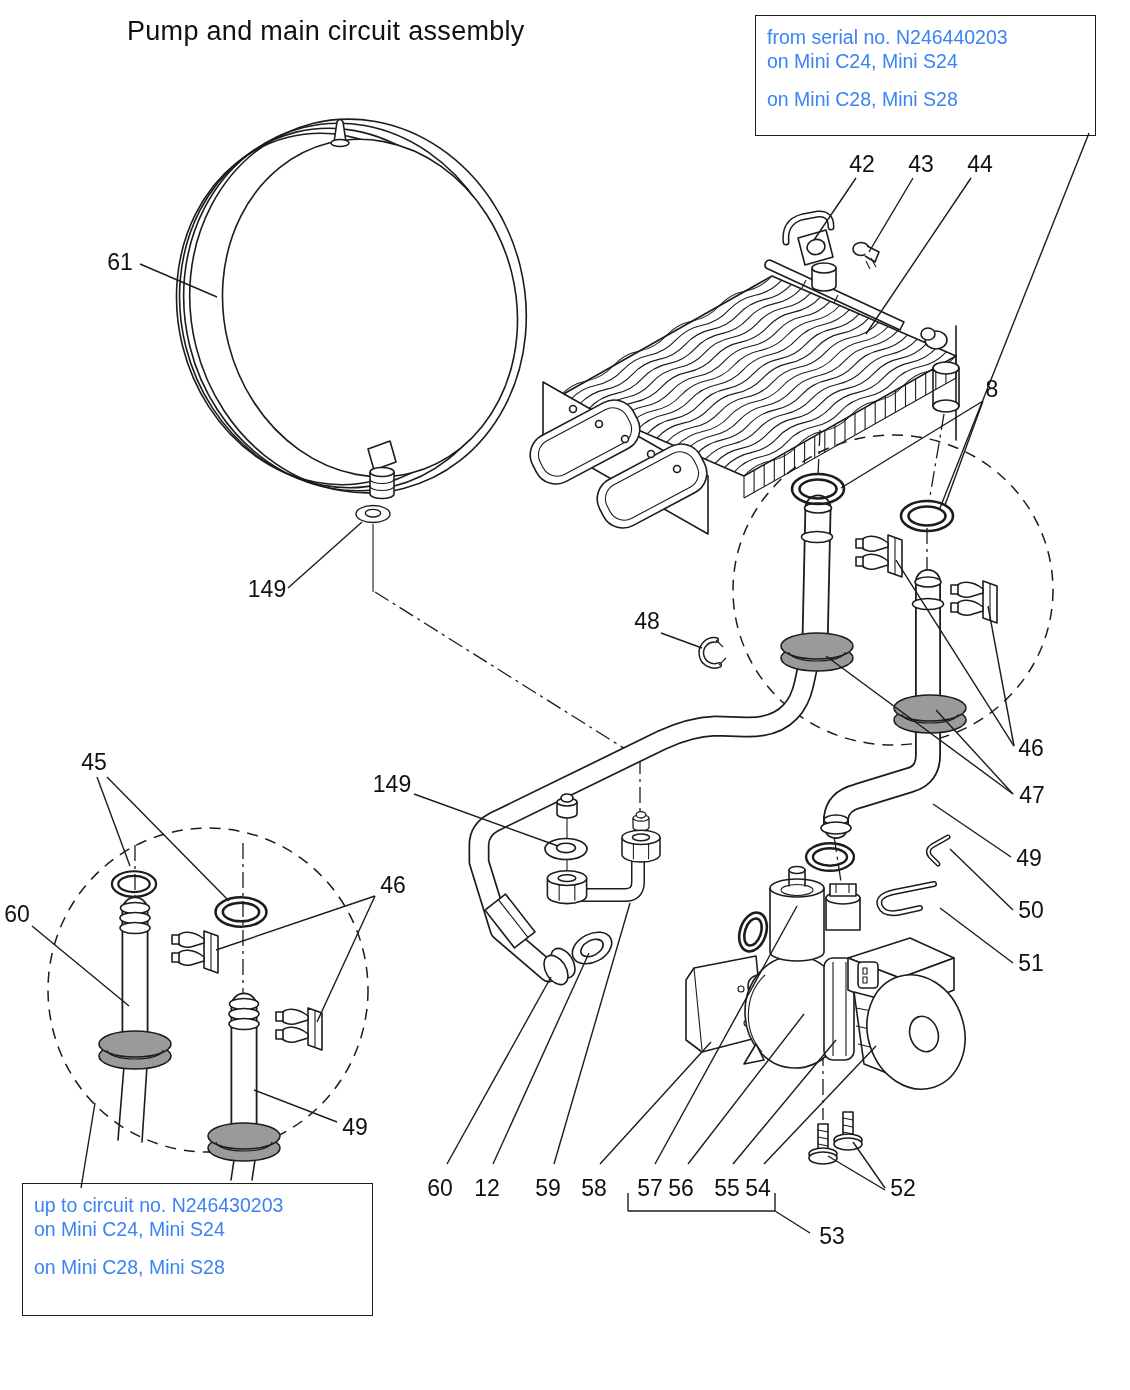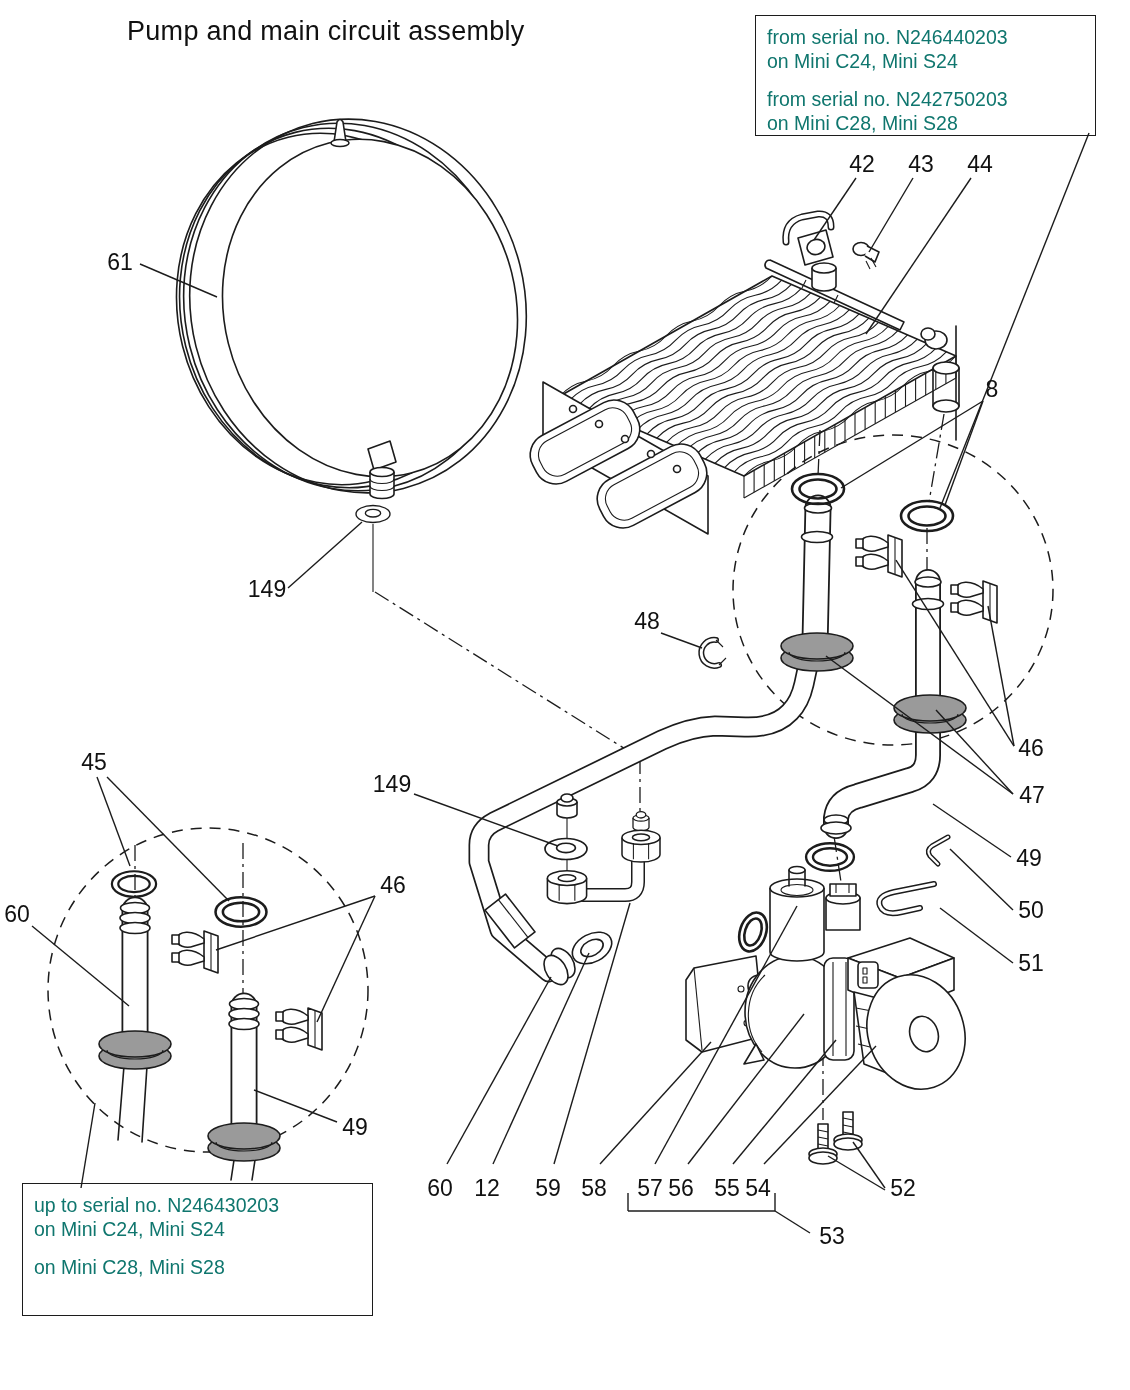--- a/index.html
+++ b/index.html
@@ -4,21 +4,21 @@
 <style>
   :root{
     --line:#1c1c1c;
     --grommet:#9a9a9a;
     --bg:#ffffff;
   }
   html,body{margin:0;padding:0;background:var(--bg);}
   .stage{position:relative;width:1130px;height:1390px;background:var(--bg);
          font-family:"Liberation Sans", sans-serif;overflow:hidden;}
   .page-title{position:absolute;left:127px;top:16px;font-size:27px;color:#111;letter-spacing:.3px;}
-  .note-box{position:absolute;border:1.7px solid var(--line);color:#0f766e;
+  .note-box{position:absolute;border:1.7px solid var(--line);color:#3b82f6;
             font-size:19.5px;line-height:24px;padding:9px 10px 6px 11px;background:var(--bg);box-sizing:border-box;}
   .note-box .para{margin:0 0 14px 0;}
   .note-box .para:last-child{margin-bottom:0;}
   #note-top-right{left:755px;top:15px;width:341px;height:121px;}
   #note-bottom-left{left:22px;top:1183px;width:351px;height:133px;}
   svg{position:absolute;left:0;top:0;}
   .outline{fill:none;stroke:var(--line);stroke-width:1.6;stroke-linejoin:round;stroke-linecap:round;}
   .thin{fill:none;stroke:var(--line);stroke-width:1.1;stroke-linejoin:round;}
   .white{fill:#fff;stroke:var(--line);stroke-width:1.6;stroke-linejoin:round;}
   .gray{fill:var(--grommet);stroke:var(--line);stroke-width:1.6;}
@@ -37,28 +37,27 @@
 <div class="stage">
 
   <div class="page-title">Pump and main circuit assembly</div>
 
   <div class="note-box" id="note-top-right">
     <div class="para">
       <div>from serial no. N246440203</div>
       <div>on Mini C24, Mini S24</div>
     </div>
     <div class="para">
-      <div>from serial no. N242750203</div>
       <div>on Mini C28, Mini S28</div>
     </div>
   </div>
 
   <div class="note-box" id="note-bottom-left">
     <div class="para">
-      <div>up to serial no. N246430203</div>
+      <div>up to circuit no. N246430203</div>
       <div>on Mini C24, Mini S24</div>
     </div>
     <div class="para">
       <div>on Mini C28, Mini S28</div>
     </div>
   </div>
 
   <svg id="diagram" width="1130" height="1390" viewBox="0 0 1130 1390" xmlns="http://www.w3.org/2000/svg">
 
     <defs>

